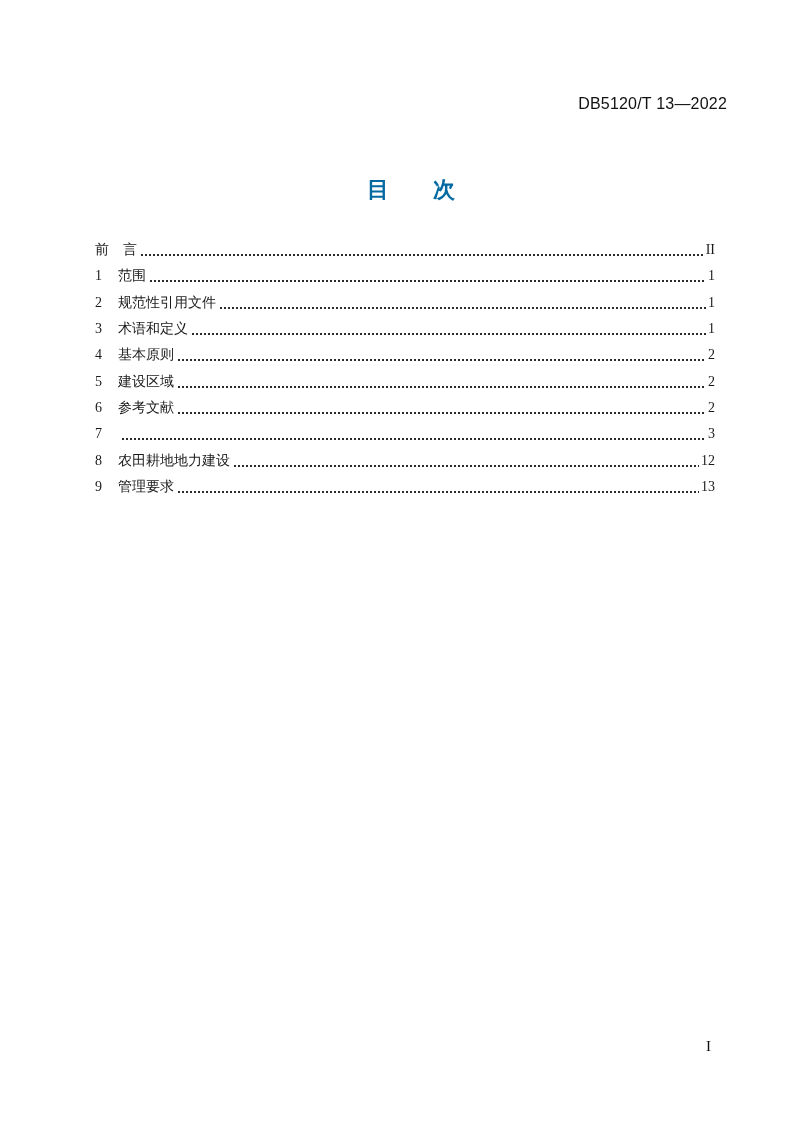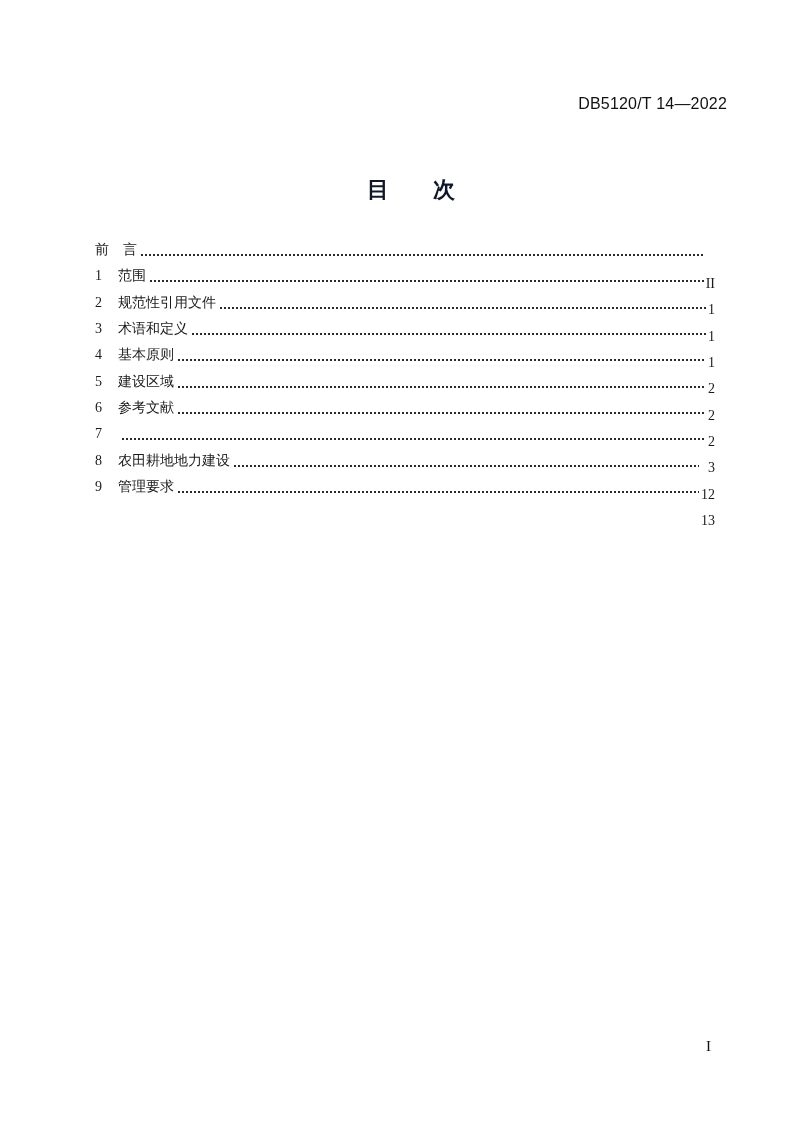--- a/index.html
+++ b/index.html
@@ -26,21 +26,21 @@
     position: absolute;
     top: 175px;
     left: 0;
     right: 0;
     margin: 0;
     padding-left: 22px;
     text-align: center;
     font-family: "Liberation Sans", "DejaVu Sans", sans-serif;
     font-weight: 700;
     font-size: 22px;
-    color: #0f172a;
+    color: #0369a1;
     white-space: pre;
   }
   .toc {
     position: absolute;
     top: 237px;
     left: 95px;
     right: 85px;
   }
   .toc-row {
     display: flex;
@@ -64,36 +64,35 @@
     flex: 1 1 auto;
     margin: 0 2px 0 2px;
     background-image: radial-gradient(circle, #2a2a2a 0.9px, transparent 1.15px);
     background-size: 4px 4px;
     background-repeat: repeat-x;
     background-position: 1px 16px;
   }
   .toc-row .pagenum {
     flex: 0 0 auto;
     text-align: right;
-    margin-top: 34px;
   }
   .footer-pagenum {
     position: absolute;
     top: 1038px;
     right: 89px;
     font-size: 15px;
     color: #111;
   }
 </style>
 </head>
 <body>
 
 <div class="page">
 
-  <div class="doc-code">DB5120/T 14—2022</div>
+  <div class="doc-code">DB5120/T 13—2022</div>
 
   <h1 class="toc-title">目　　次</h1>
 
   <div class="toc">
 
     <div class="toc-row">
       <span class="label">前　言</span>
       <span class="leader"></span>
       <span class="pagenum">II</span>
     </div>

